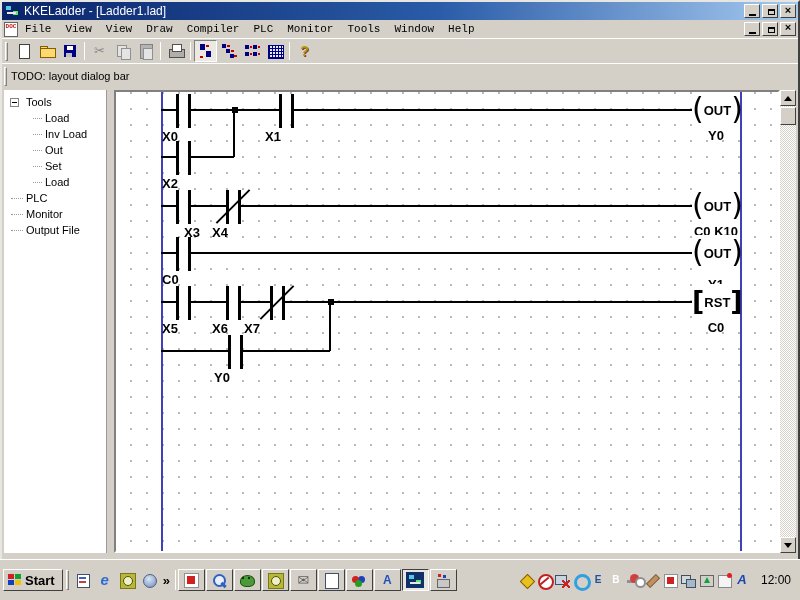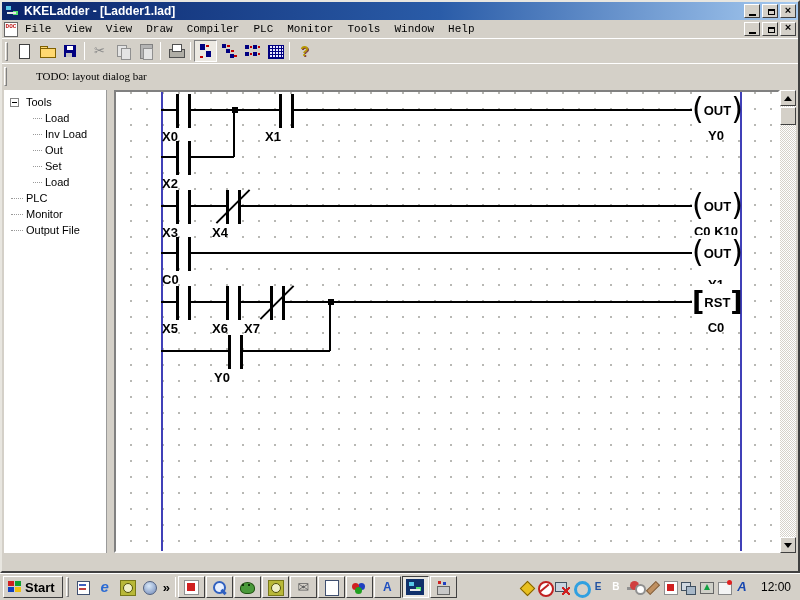--- a/index.html
+++ b/index.html
@@ -6,42 +6,42 @@
   body{width:800px;height:600px;position:relative;font-family:"Liberation Sans",sans-serif;font-size:11px;background:#d4d0c8;overflow:hidden;color:#000;}
   *{box-sizing:border-box;}
 
   
   .app{position:absolute;left:0;top:0;width:800px;height:573px;background:#d4d0c8;
        border:2px solid;border-color:#e8e6e0 #404040 #404040 #e8e6e0;}
 
   
   .titlebar{height:18px;background:linear-gradient(90deg,#0a246a 0%,#2a5ca8 55%,#a6caf0 100%);
             display:flex;align-items:center;padding:0 2px;}
-  .title-text{flex:1;color:#fff;font-weight:bold;font-size:12px;margin-left:4px;white-space:nowrap;}
+  .title-text{flex:1;color:#fff;font-weight:normal;font-size:12px;margin-left:4px;white-space:nowrap;}
   .win-btn{width:16px;height:14px;margin-left:2px;background:#d4d0c8;position:relative;
            border:1px solid;border-color:#ffffff #404040 #404040 #ffffff;
            display:flex;align-items:center;justify-content:center;font-size:10px;font-weight:bold;line-height:1;}
   .g-min{width:7px;height:2px;background:#000;margin-top:7px;}
   .g-restore{width:7px;height:6px;border:1px solid #000;border-top-width:2px;position:relative;margin-left:2px;margin-top:2px;}
   .g-restore::before{content:"";position:absolute;left:-3px;top:1px;width:7px;height:6px;border:1px solid #000;border-top-width:2px;background:#d4d0c8;z-index:-1;}
   .g-close{font-size:11px;font-weight:bold;margin-top:-1px;}
 
   
   .menubar{height:18px;display:flex;align-items:center;padding:0 2px;font-family:Liberation Mono, monospace;}
   .menu-item{padding:2px 7px 3px 7px;}
   .menubar .spacer{flex:1;}
 
   
   .toolbar{height:25px;display:flex;align-items:center;padding:1px 1px;border-top:1px solid #ffffff;}
   .grip{width:3px;height:19px;margin:0 4px 0 2px;border:1px solid;border-color:#ffffff #808080 #808080 #ffffff;}
   .tb-btn{width:23px;height:22px;display:flex;align-items:center;justify-content:center;background:transparent;border:1px solid transparent;padding:0;}
   .tb-btn.pressed{border-color:#808080 #ffffff #ffffff #808080;background:#ece9e2;}
   .tb-sep{width:1px;height:18px;background:#808080;border-right:1px solid #ffffff;margin:0 3px;}
   .dialogbar{height:25px;display:flex;align-items:center;border-top:1px solid #ffffff;}
-  .dialogbar .txt{margin-left:25px;font-family:Liberation Serif, serif;}
+  .dialogbar .txt{margin-left:0;}
 
   
   .main{position:absolute;left:2px;right:2px;top:88px;bottom:18px;background:#d4d0c8;}
   .tree-pane{position:absolute;left:0;top:0;width:103px;bottom:0;background:#fff;border-right:1px solid #9a9a9a;padding-top:4px;overflow:hidden;}
   .tree-row{height:16px;display:flex;align-items:center;white-space:nowrap;}
   .tree-row .expander{width:9px;height:9px;border:1px solid #848484;background:#fff;margin:0 4px 0 6px;position:relative;flex:none;}
   .tree-row .expander::after{content:"";position:absolute;left:1px;top:3px;width:5px;height:1px;background:#000;}
   .tdots{border-top:1px dotted #9a9a9a;flex:none;}
   .tree-label{padding-left:3px;}
   .splitter{position:absolute;left:104px;top:0;width:6px;bottom:0;background:#d4d0c8;}
@@ -75,21 +75,21 @@
   .tri-up{width:0;height:0;border-left:4px solid transparent;border-right:4px solid transparent;border-bottom:5px solid #000;}
   .tri-down{width:0;height:0;border-left:4px solid transparent;border-right:4px solid transparent;border-top:5px solid #000;}
   .sb-thumb{position:absolute;left:0;top:17px;width:16px;height:18px;background:#d4d0c8;border:1px solid;border-color:#ffffff #404040 #404040 #ffffff;}
 
   
   .statusbar{position:absolute;left:2px;right:2px;bottom:2px;height:16px;display:flex;align-items:center;background:#d4d0c8;}
   .sb-msg{flex:1;padding-left:5px;}
   .sb-panel{height:14px;margin-left:3px;border:1px solid;border-color:#808080 #ffffff #ffffff #808080;text-align:center;font-size:10px;line-height:12px;}
 
   
-  .taskbar{position:absolute;left:0;right:0;bottom:0;height:27px;background:#d4d0c8;border-top:1px solid #ffffff;display:flex;align-items:center;padding:0 3px;}
+  .taskbar{position:absolute;left:0;right:0;bottom:0;height:41px;background:#d4d0c8;border-top:1px solid #ffffff;display:flex;align-items:center;padding:0 3px;}
   .start-btn{height:22px;display:flex;align-items:center;gap:3px;padding:0 7px 0 4px;background:#d4d0c8;
              border:1px solid;border-color:#ffffff #404040 #404040 #ffffff;font-weight:bold;font-size:13px;}
   .flag{width:14px;height:12px;background-image:linear-gradient(#d02020,#d02020),linear-gradient(#10a030,#10a030),linear-gradient(#1040c0,#1040c0),linear-gradient(#f0c010,#f0c010);
         background-size:6px 5px,6px 5px,6px 5px,6px 5px;background-position:0 0,7px 0,0 6px,7px 6px;background-repeat:no-repeat;}
   .tgrip{width:3px;height:20px;margin:0 3px;border:1px solid;border-color:#ffffff #808080 #808080 #ffffff;}
   .tsep{width:1px;height:20px;background:#808080;border-right:1px solid #ffffff;margin:0 2px;}
   .ql-btn{width:22px;height:22px;display:flex;align-items:center;justify-content:center;background:transparent;border:none;}
   .chevron{font-size:13px;font-weight:bold;padding:0 3px;}
   .task-btn{width:27px;height:22px;margin-right:1px;display:flex;align-items:center;justify-content:center;background:#d4d0c8;
             border:1px solid;border-color:#ffffff #404040 #404040 #ffffff;}
@@ -337,21 +337,21 @@
             <span class="paren">(</span>
             <span class="ctext">OUT</span>
             <span class="paren">)</span>
           </div>
           <div class="coil-label" style="left: 576px; top: 36px;">Y0</div>
           <div class="wire" style="left: 45px; top: 113px; width: 579px;"></div>
           <div class="cgap" style="left: 63px; top: 110px;"></div>
           <div class="cbar" style="left: 60px; top: 98px;"></div>
           <div class="cbar" style="left: 72px; top: 98px;"></div>
           <div style="position: absolute; left: 58px; top: 97px; width: 19px; height: 36px;"></div>
-          <div class="lad-label" style="left: 46px; top: 133px;">X3</div>
+          <div class="lad-label" style="left: 46px; top: 133px; padding-left: 22px;">X3</div>
           <div class="cgap" style="left: 113px; top: 110px;"></div>
           <div class="cbar" style="left: 110px; top: 98px;"></div>
           <div class="cbar" style="left: 122px; top: 98px;"></div>
           <div class="slash" style="left: 116px; top: 91px;"></div>
           <div style="position: absolute; left: 108px; top: 97px; width: 19px; height: 36px;"></div>
           <div class="lad-label" style="left: 96px; top: 133px;">X4</div>
           <div class="coil" style="left: 576px; top: 96px;">
             <span class="paren">(</span>
             <span class="ctext">OUT</span>
             <span class="paren">)</span>

